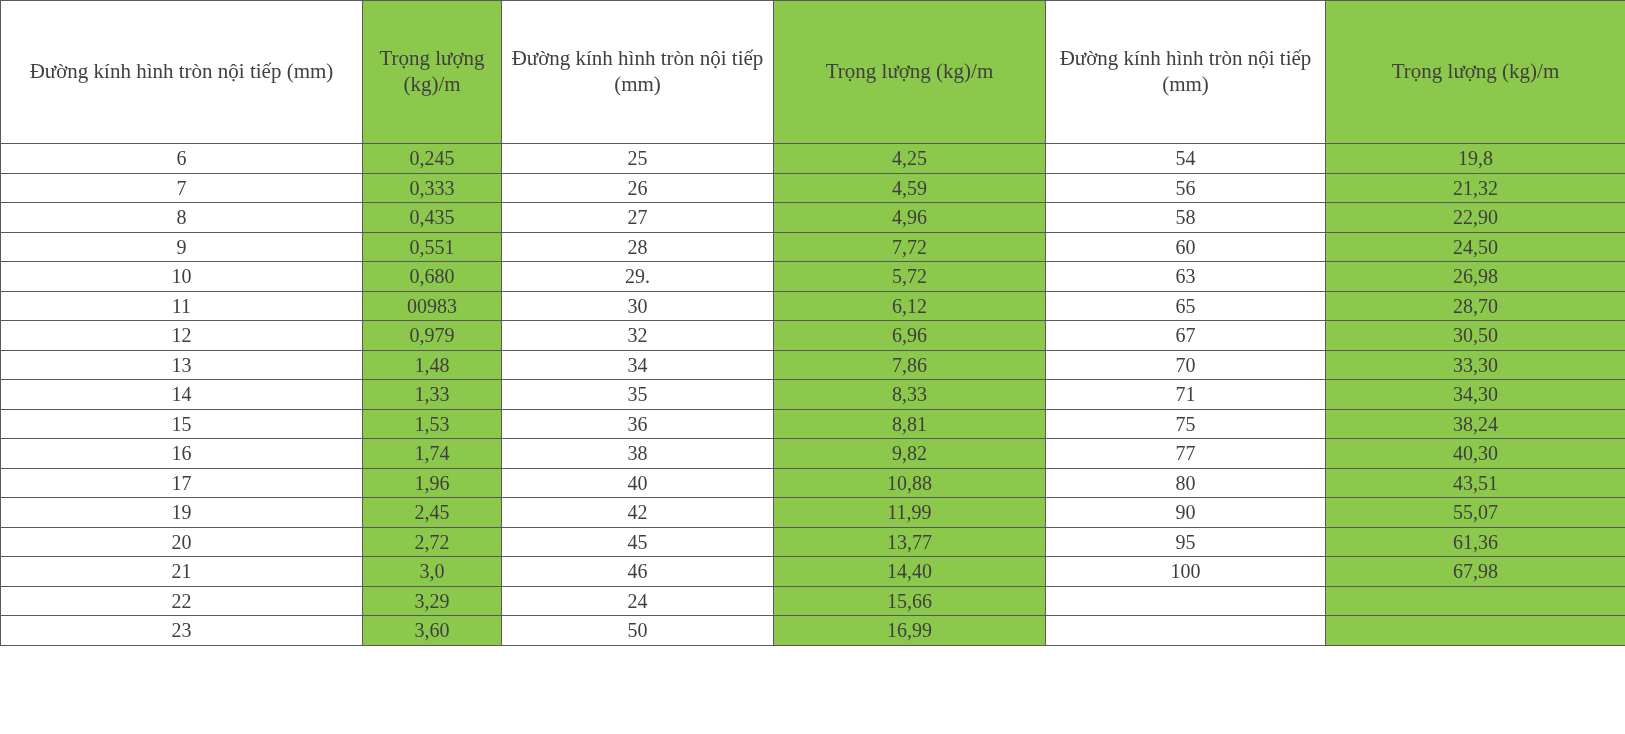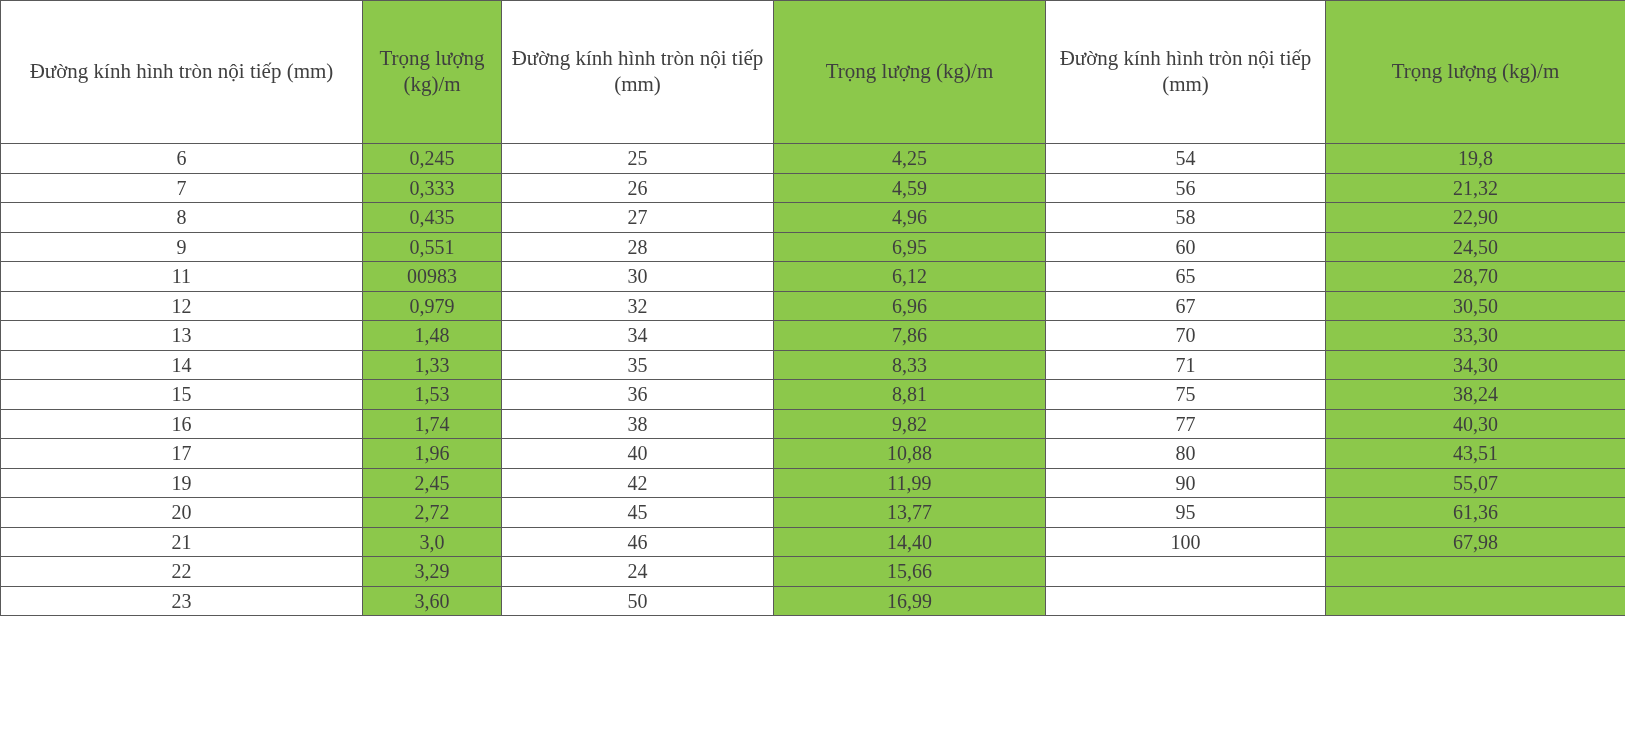--- a/index.html
+++ b/index.html
@@ -98,23 +98,31 @@
         <td class="cell-green">0,435</td>
         <td class="cell-white">27</td>
         <td class="cell-green">4,96</td>
         <td class="cell-white">58</td>
         <td class="cell-green">22,90</td>
       </tr>
       <tr>
         <td class="cell-white">9</td>
         <td class="cell-green">0,551</td>
         <td class="cell-white">28</td>
-        <td class="cell-green">6,95</td>
+        <td class="cell-green">7,72</td>
         <td class="cell-white">60</td>
         <td class="cell-green">24,50</td>
+      </tr>
+      <tr>
+        <td class="cell-white">10</td>
+        <td class="cell-green">0,680</td>
+        <td class="cell-white">29.</td>
+        <td class="cell-green">5,72</td>
+        <td class="cell-white">63</td>
+        <td class="cell-green">26,98</td>
       </tr>
       <tr>
         <td class="cell-white">11</td>
         <td class="cell-green">00983</td>
         <td class="cell-white">30</td>
         <td class="cell-green">6,12</td>
         <td class="cell-white">65</td>
         <td class="cell-green">28,70</td>
       </tr>
       <tr>

